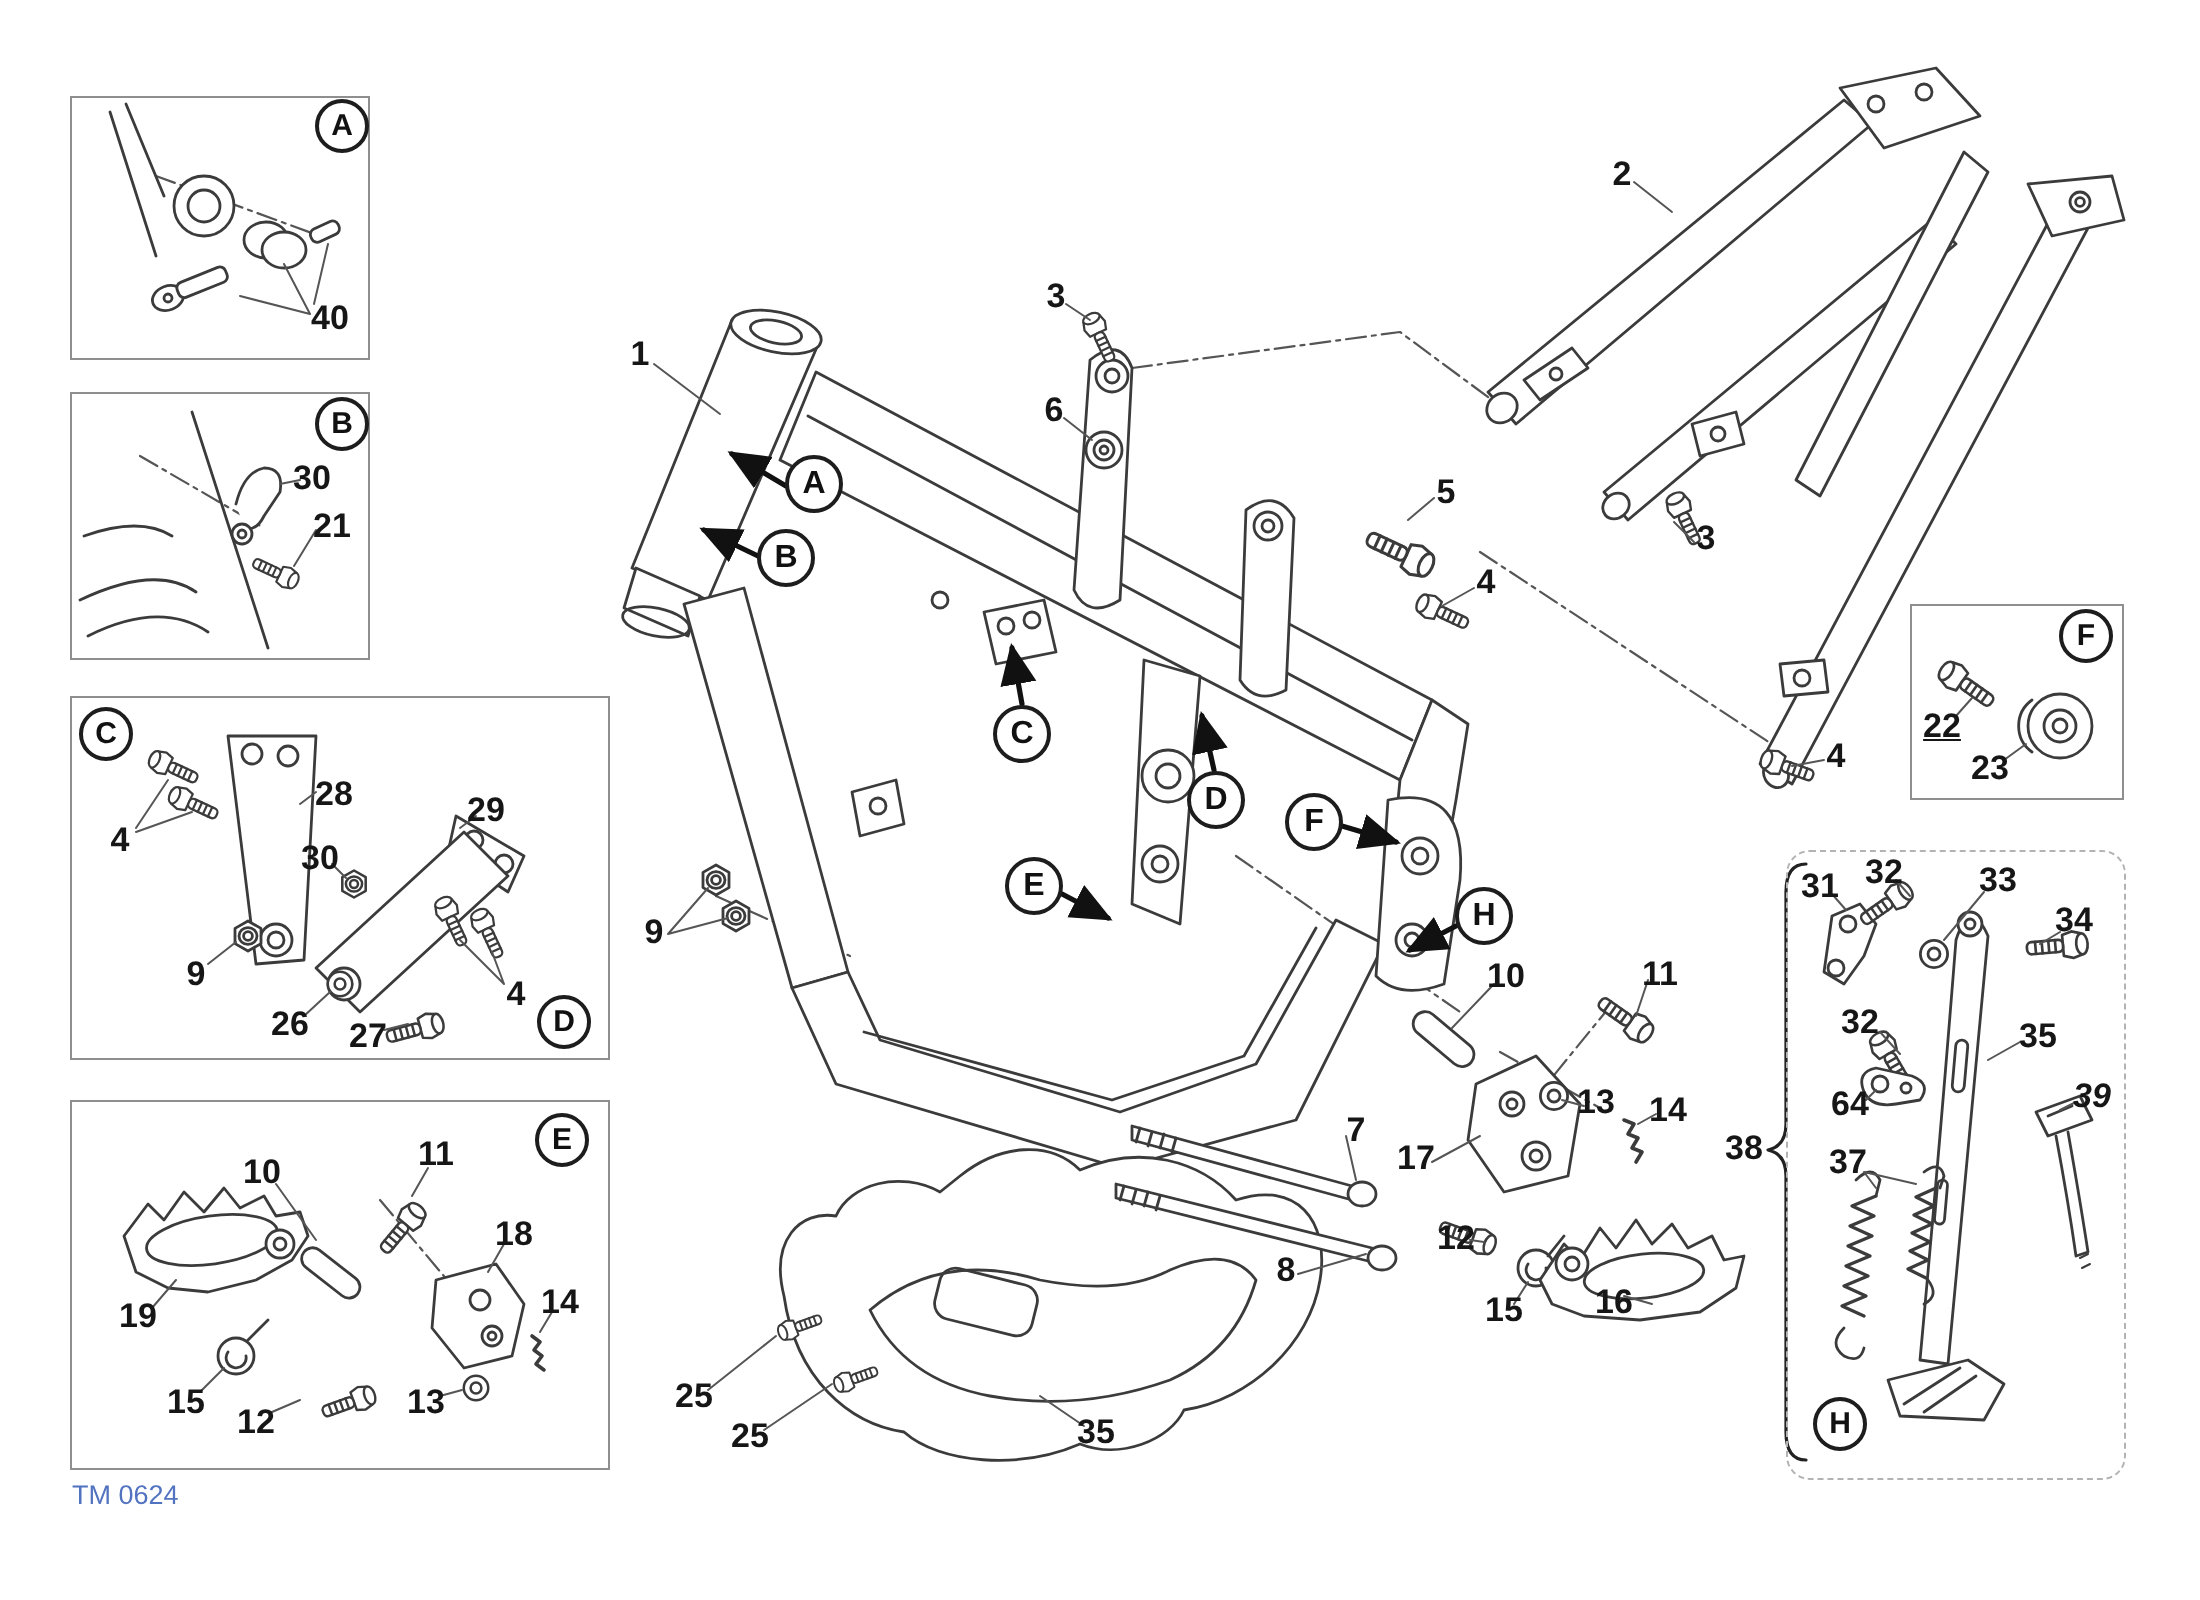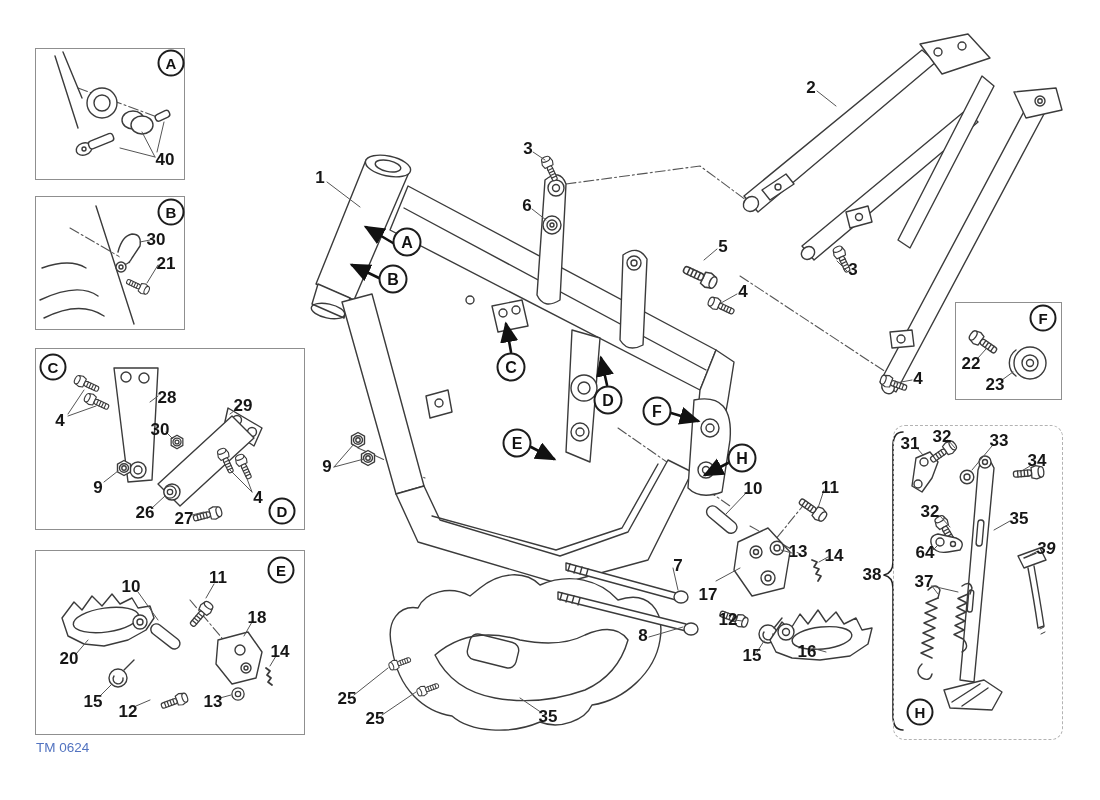--- a/index.html
+++ b/index.html
@@ -360,21 +360,21 @@
 <div class="num" style="left:528px;top:148px;">3</div>
 <div class="num" style="left:527px;top:205px;">6</div>
 <div class="num" style="left:723px;top:246px;">5</div>
 <div class="num" style="left:853px;top:269px;">3</div>
 <div class="num" style="left:743px;top:291px;">4</div>
 <div class="num" style="left:918px;top:378px;">4</div>
 <div class="num" style="left:327px;top:466px;">9</div>
 <div class="num" style="left:753px;top:488px;">10</div>
 <div class="num" style="left:830px;top:487px;">11</div>
 <div class="num" style="left:678px;top:565px;">7</div>
-<div class="num" style="left:708px;top:579px;margin-top:15px;">17</div>
+<div class="num" style="left:708px;top:579px;">17</div>
 <div class="num" style="left:798px;top:551px;">13</div>
 <div class="num" style="left:834px;top:555px;">14</div>
 <div class="num" style="left:728px;top:619px;">12</div>
 <div class="num" style="left:643px;top:635px;">8</div>
 <div class="num" style="left:752px;top:655px;">15</div>
 <div class="num" style="left:807px;top:651px;">16</div>
 <div class="num" style="left:548px;top:716px;">35</div>
 <div class="num" style="left:347px;top:698px;">25</div>
 <div class="num" style="left:375px;top:718px;">25</div>
 <div class="num" style="left:872px;top:574px;">38</div>
@@ -387,25 +387,25 @@
 <div class="num" style="left:160px;top:429px;text-align:center;">30</div>
 <div class="num" style="left:243px;top:405px;">29</div>
 <div class="num" style="left:98px;top:487px;">9</div>
 <div class="num" style="left:145px;top:512px;">26</div>
 <div class="num" style="left:184px;top:518px;">27</div>
 <div class="num" style="left:258px;top:497px;">4</div>
 <div class="num" style="left:131px;top:586px;">10</div>
 <div class="num" style="left:218px;top:577px;">11</div>
 <div class="num" style="left:257px;top:617px;">18</div>
 <div class="num" style="left:280px;top:651px;">14</div>
-<div class="num" style="left:69px;top:658px;">20</div>
+<div class="num" style="left:69px;top:658px;">19</div>
 <div class="num" style="left:93px;top:701px;">15</div>
 <div class="num" style="left:128px;top:711px;">12</div>
 <div class="num" style="left:213px;top:701px;">13</div>
-<div class="num" style="left:971px;top:363px;">22</div>
+<div class="num" style="left:971px;top:363px;text-decoration:underline;">22</div>
 <div class="num" style="left:995px;top:384px;">23</div>
 <div class="num" style="left:910px;top:443px;">31</div>
 <div class="num" style="left:942px;top:436px;">32</div>
 <div class="num" style="left:999px;top:440px;">33</div>
 <div class="num" style="left:1037px;top:460px;">34</div>
 <div class="num" style="left:930px;top:511px;">32</div>
 <div class="num" style="left:1019px;top:518px;">35</div>
 <div class="num" style="left:925px;top:552px;">64</div>
 <div class="num" style="left:1046px;top:548px;font-style:italic;">39</div>
 <div class="num" style="left:924px;top:581px;">37</div>

